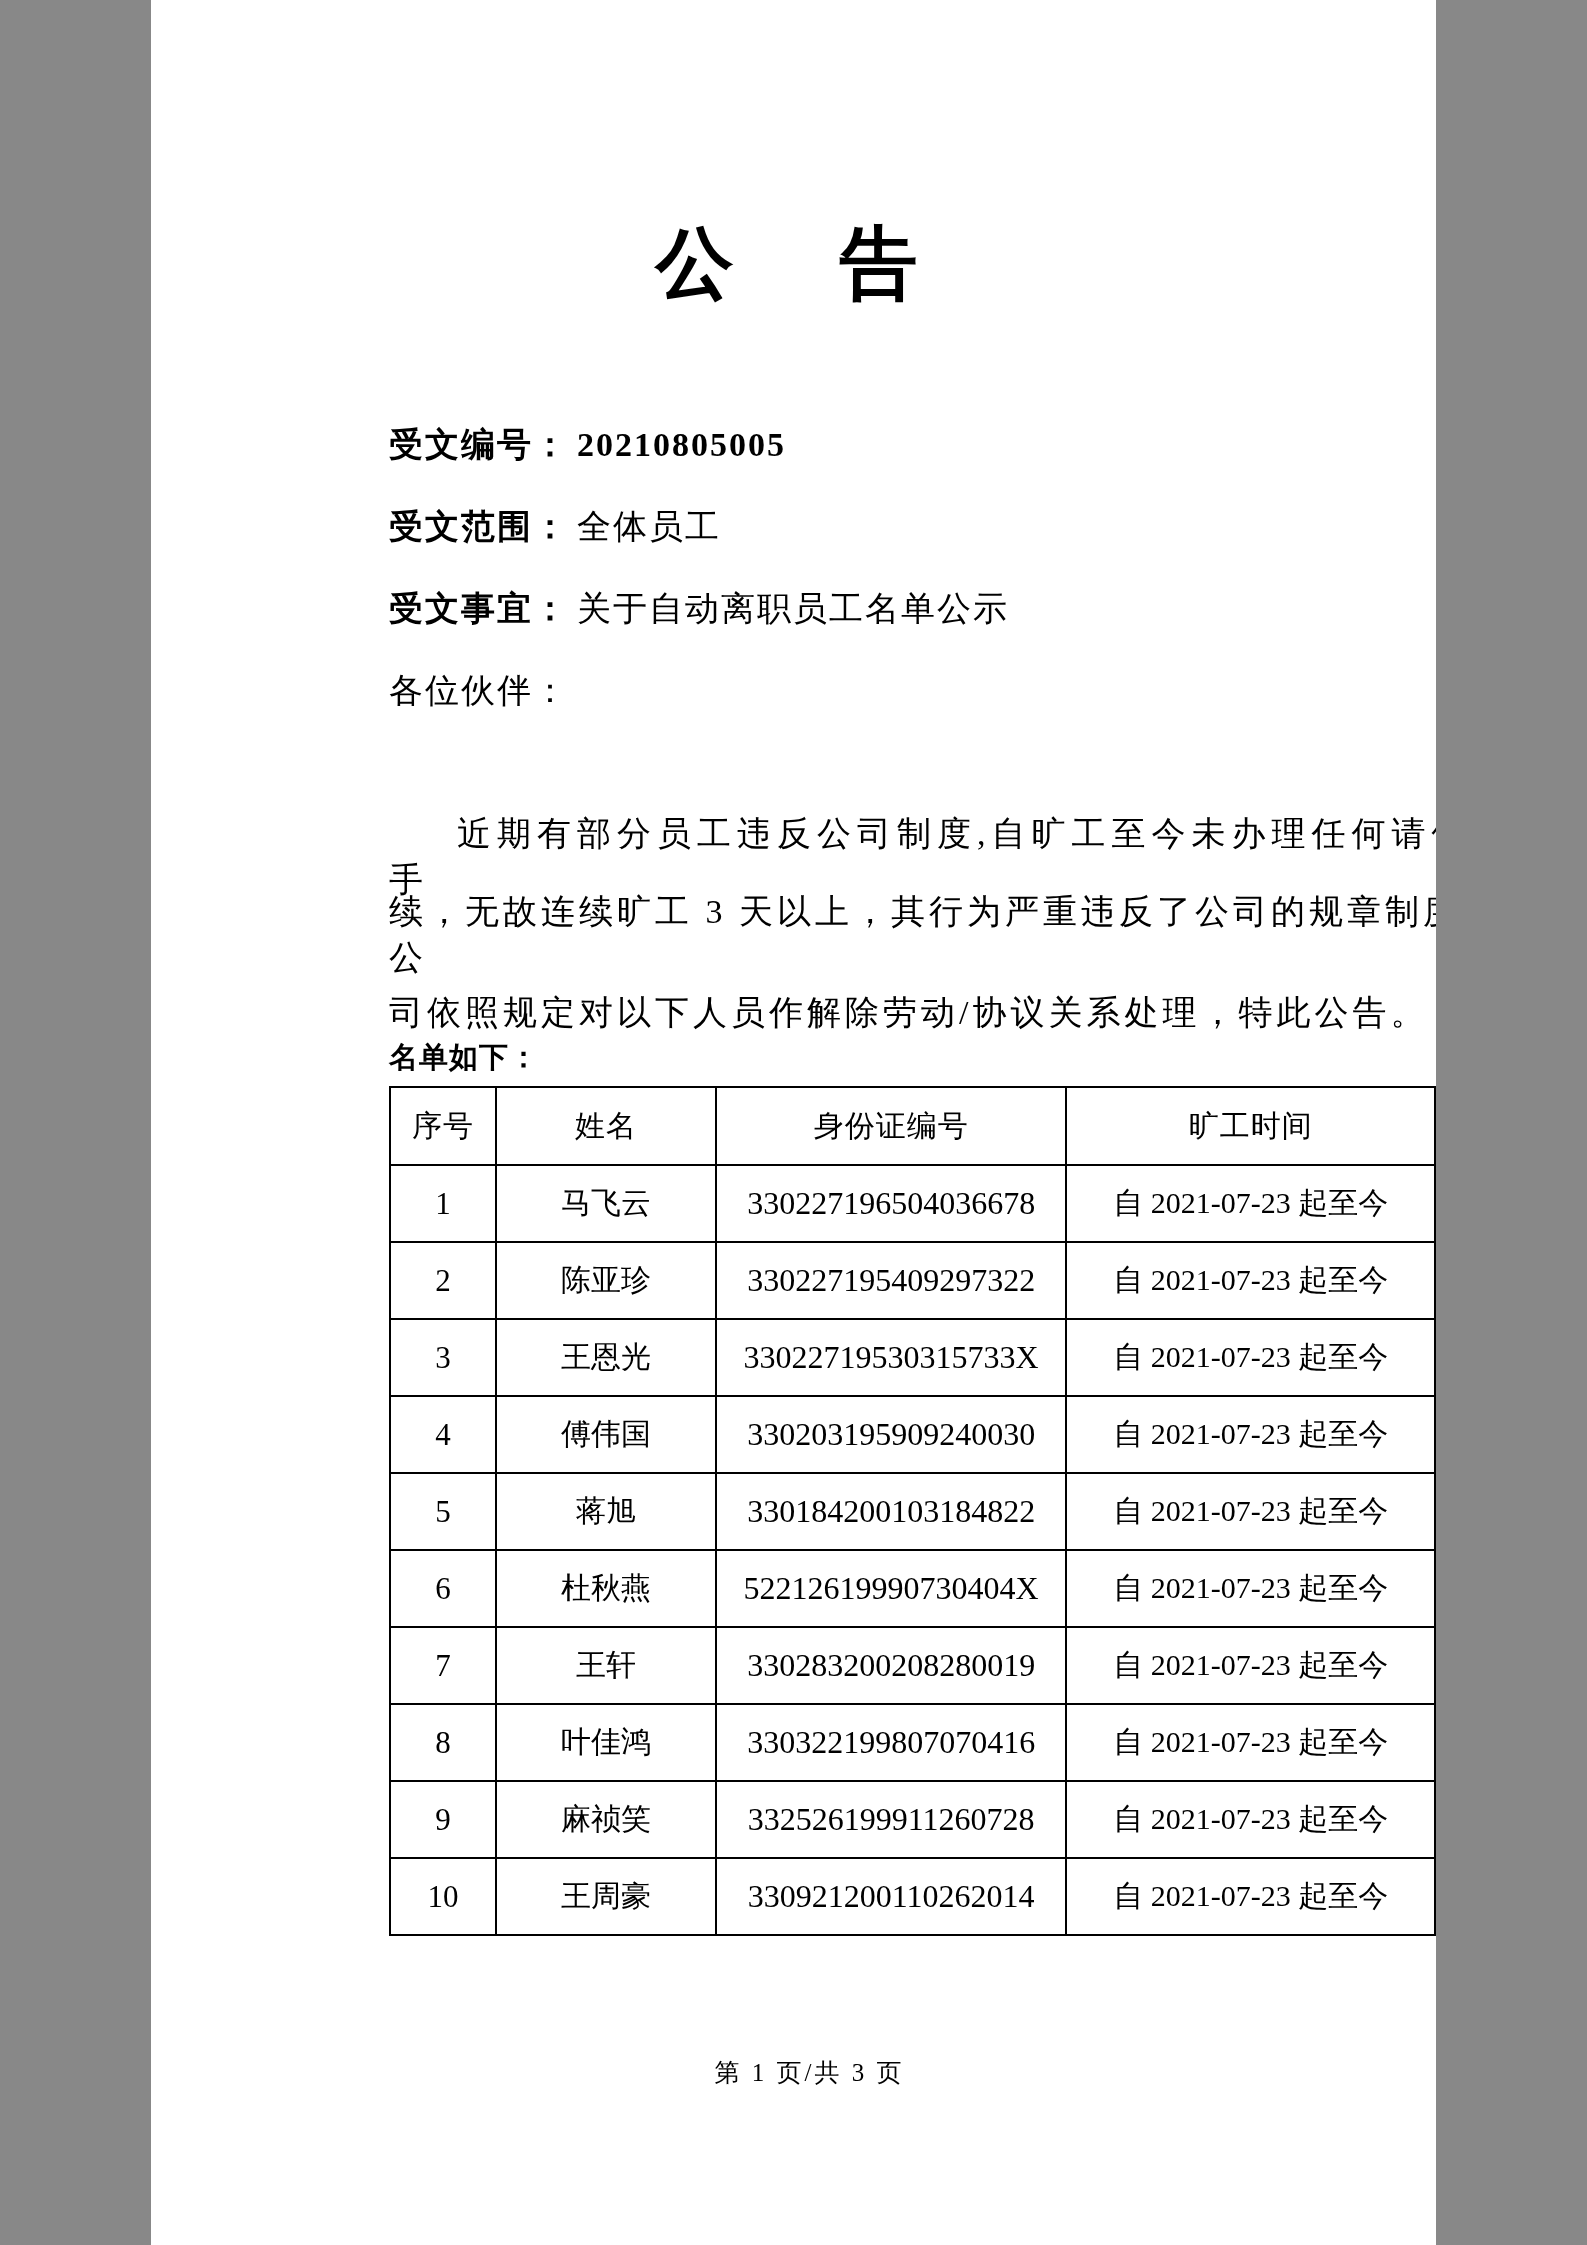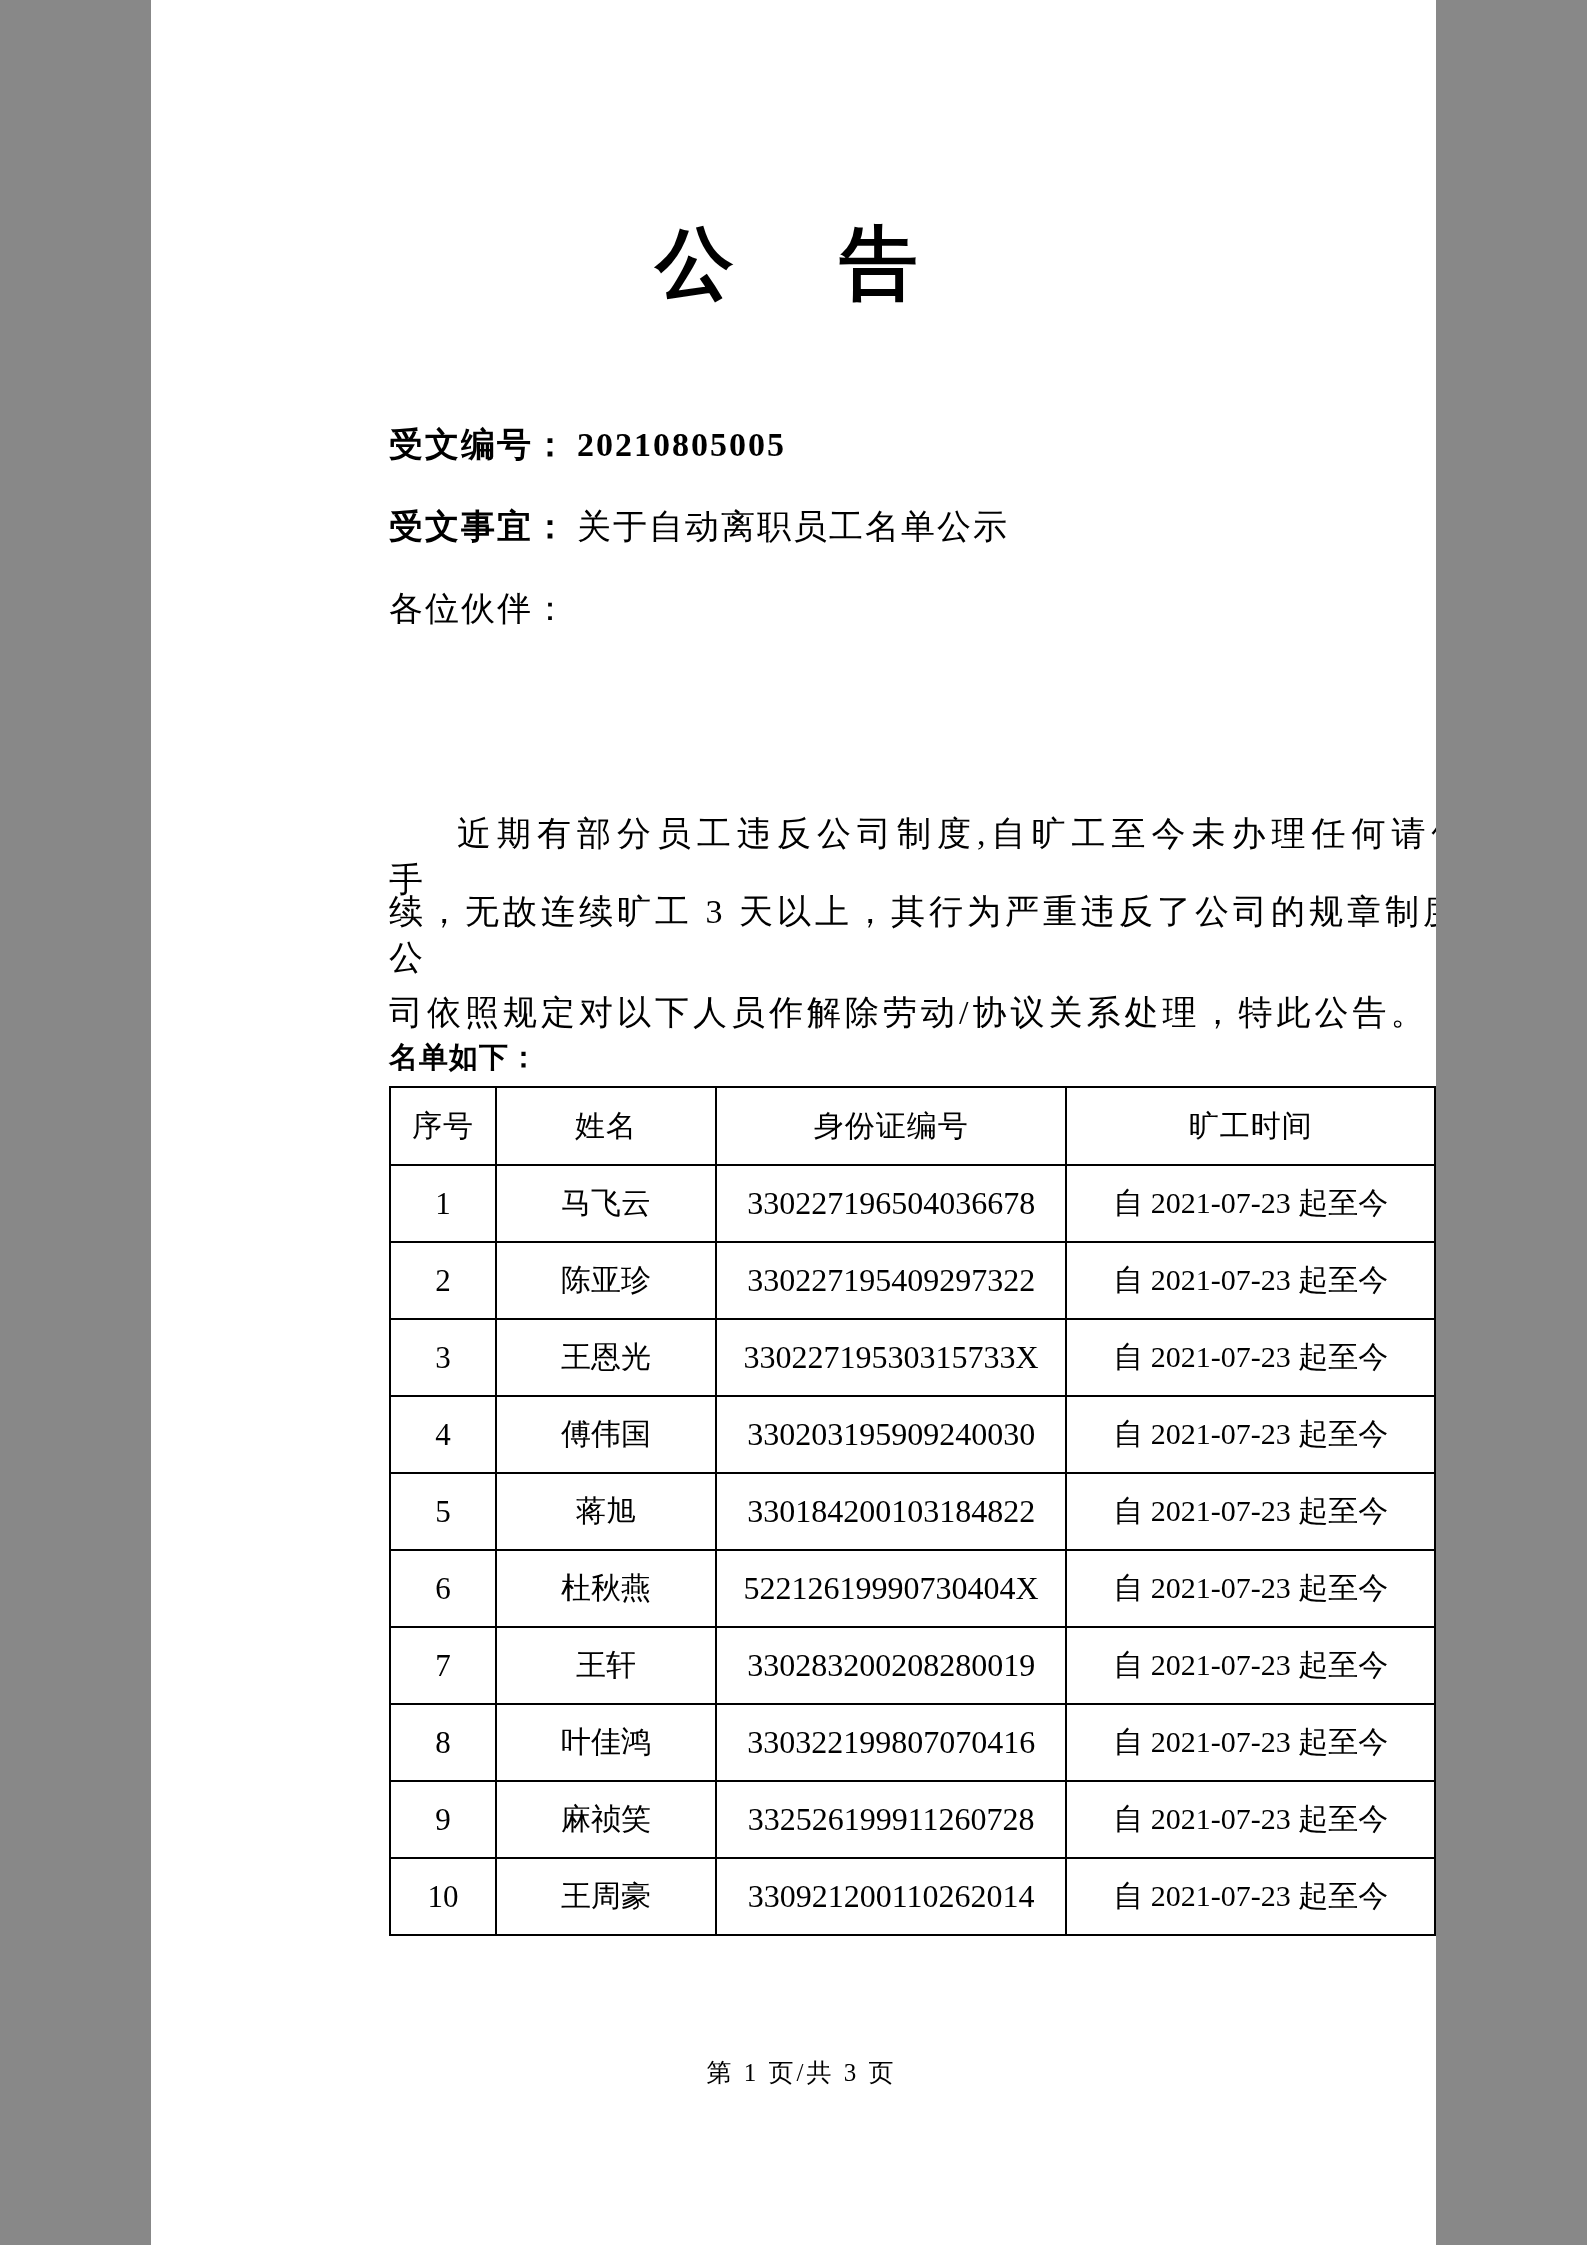--- a/index.html
+++ b/index.html
@@ -47,21 +47,21 @@
     border:2px solid #000;
     text-align:center;vertical-align:middle;
     padding:0;
     font-weight:normal;
   }
   table.roster th{height:76px;font-size:30px;letter-spacing:1px;margin-top:36px;}
   table.roster td{height:75px;font-size:30px;}
   table.roster td.num{font-size:31px;}
   table.roster td.idnum{font-size:32px;letter-spacing:0px;}
   .page-footer{
-    position:absolute;top:2056px;left:8px;width:100%;
+    position:absolute;top:2056px;left:16px;width:100%;
     text-align:center;
     font-size:25px;letter-spacing:3px;
   }
   .stamp{
     position:absolute;top:915px;left:1327px;width:260px;height:440px;
     overflow:hidden;
     opacity:0.95;
   }
   .stamp svg{display:block;}
 </style>
@@ -69,20 +69,24 @@
 <body>
 
 <div class="page">
 
   <div class="doc-title">公　告</div>
 
   <div class="fields">
     <div class="field-line">
       <span class="field-label">受文编号：</span>
       <span class="field-value bold">20210805005</span>
+    </div>
+    <div class="field-line">
+      <span class="field-label">受文范围：</span>
+      <span class="field-value">全体员工</span>
     </div>
     <div class="field-line">
       <span class="field-label">受文事宜：</span>
       <span class="field-value">关于自动离职员工名单公示</span>
     </div>
     <div class="field-line">
       <span>各位伙伴：</span>
     </div>
   </div>
 

